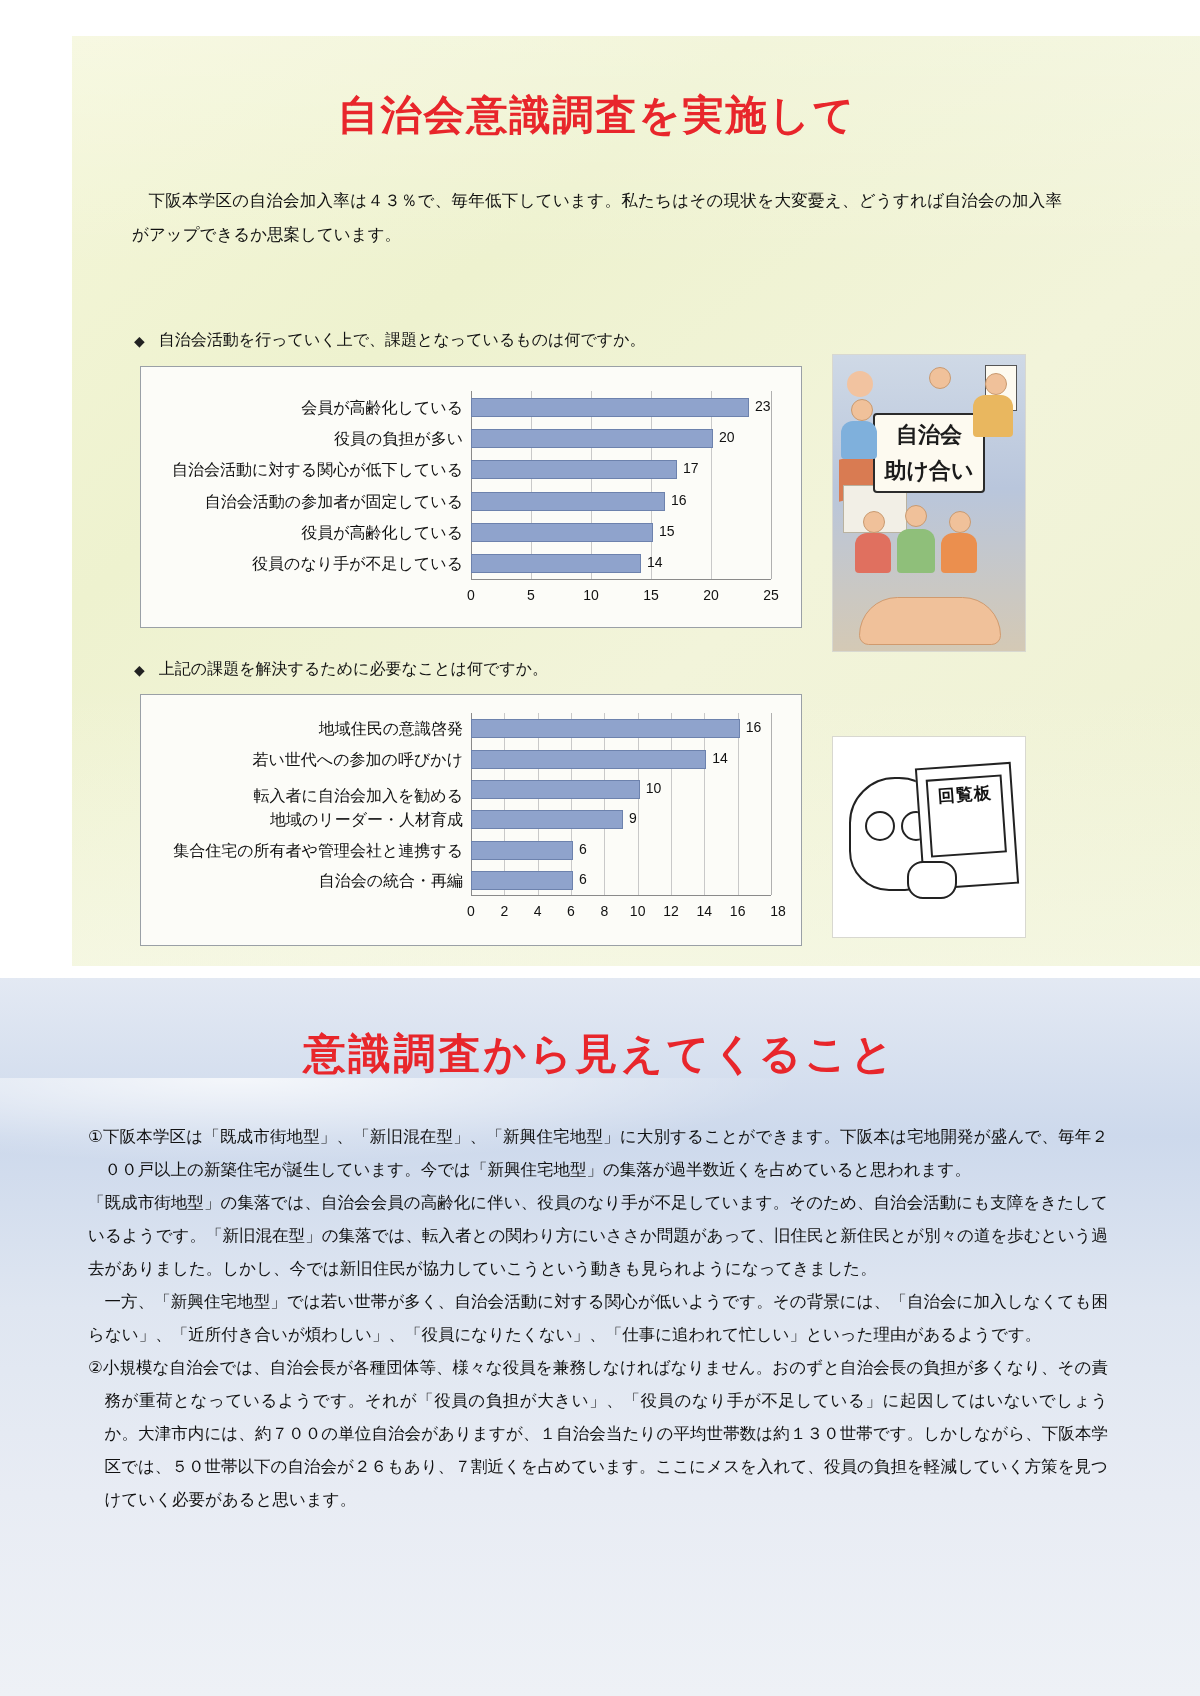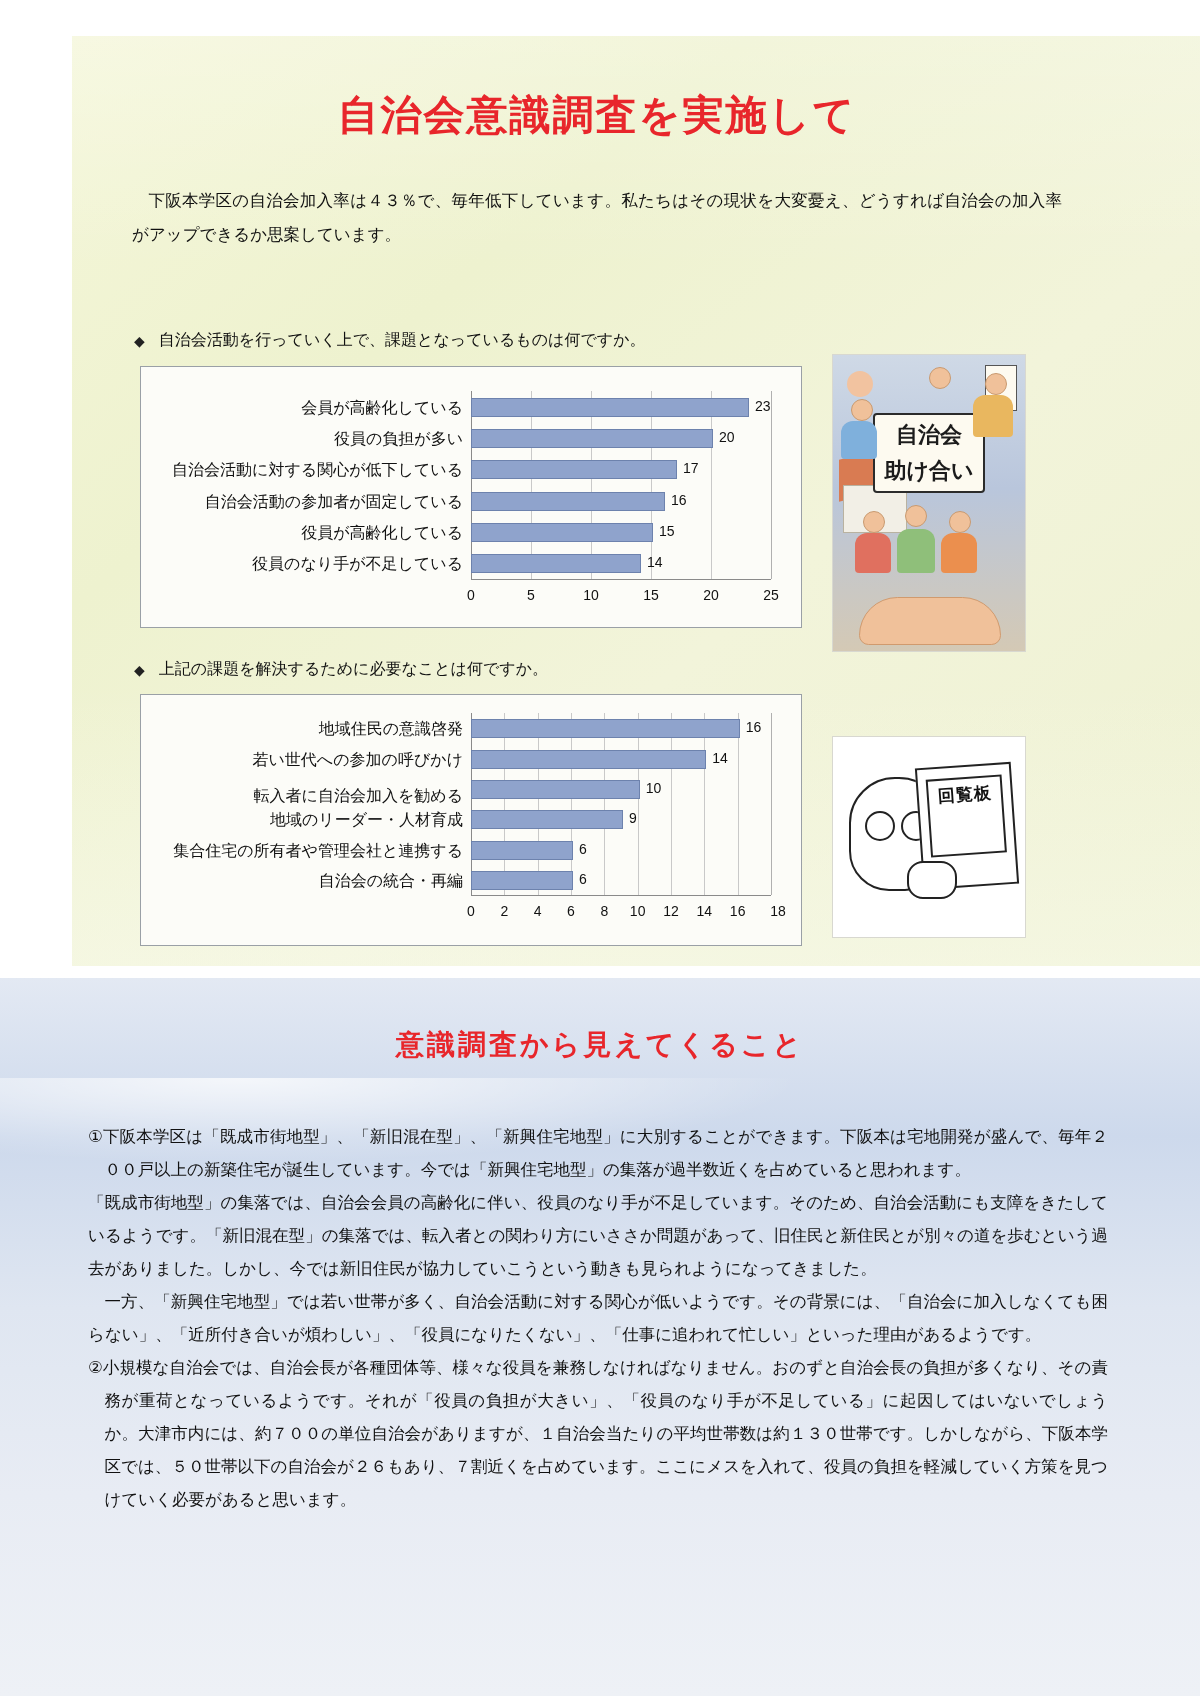--- a/index.html
+++ b/index.html
@@ -93,21 +93,21 @@
   .bottom-section{
     position:absolute;left:0;top:978px;width:1200px;height:718px;
     background:linear-gradient(180deg,#e3e9f3 0%,#cdd9ec 22%,#dfe6f1 46%,#e8ecf4 72%,#eef1f6 100%);
   }
   .wave{
     position:absolute;left:0;top:100px;width:1200px;height:120px;
     background:radial-gradient(ellipse 800px 120px at 20% 0%,rgba(255,255,255,0.75),rgba(255,255,255,0) 70%);
   }
   .title-bottom{
     position:absolute;left:0;top:48px;width:1200px;text-align:center;
-    font-size:28px;font-weight:bold;color:#e8262b;letter-spacing:3px;
+    font-size:42px;font-weight:bold;color:#e8262b;letter-spacing:3px;
     font-family:"DejaVu Sans","Liberation Sans",sans-serif;z-index:3;
   }
   .body-text{
     position:absolute;left:88px;top:142px;width:1020px;
     font-size:16.5px;line-height:2.0;color:#111;text-align:justify;z-index:3;
   }
   .body-text p{margin:0;}
   .body-text p.ind{text-indent:1em;}
   .pad-l{padding-left:1em;text-indent:-1em;}
 </style>

